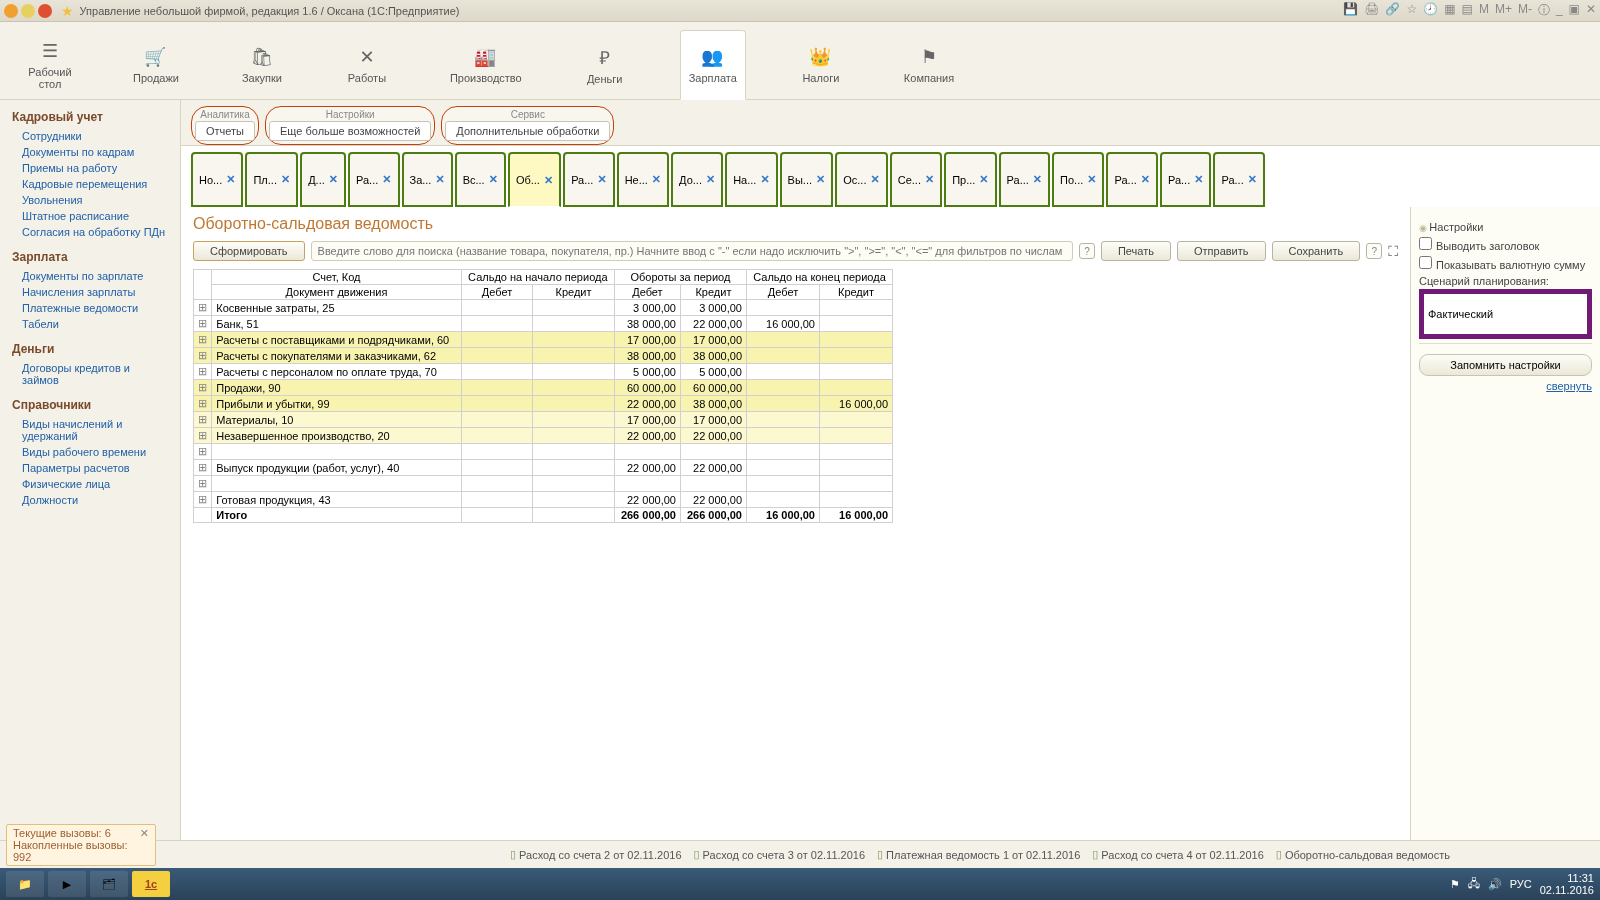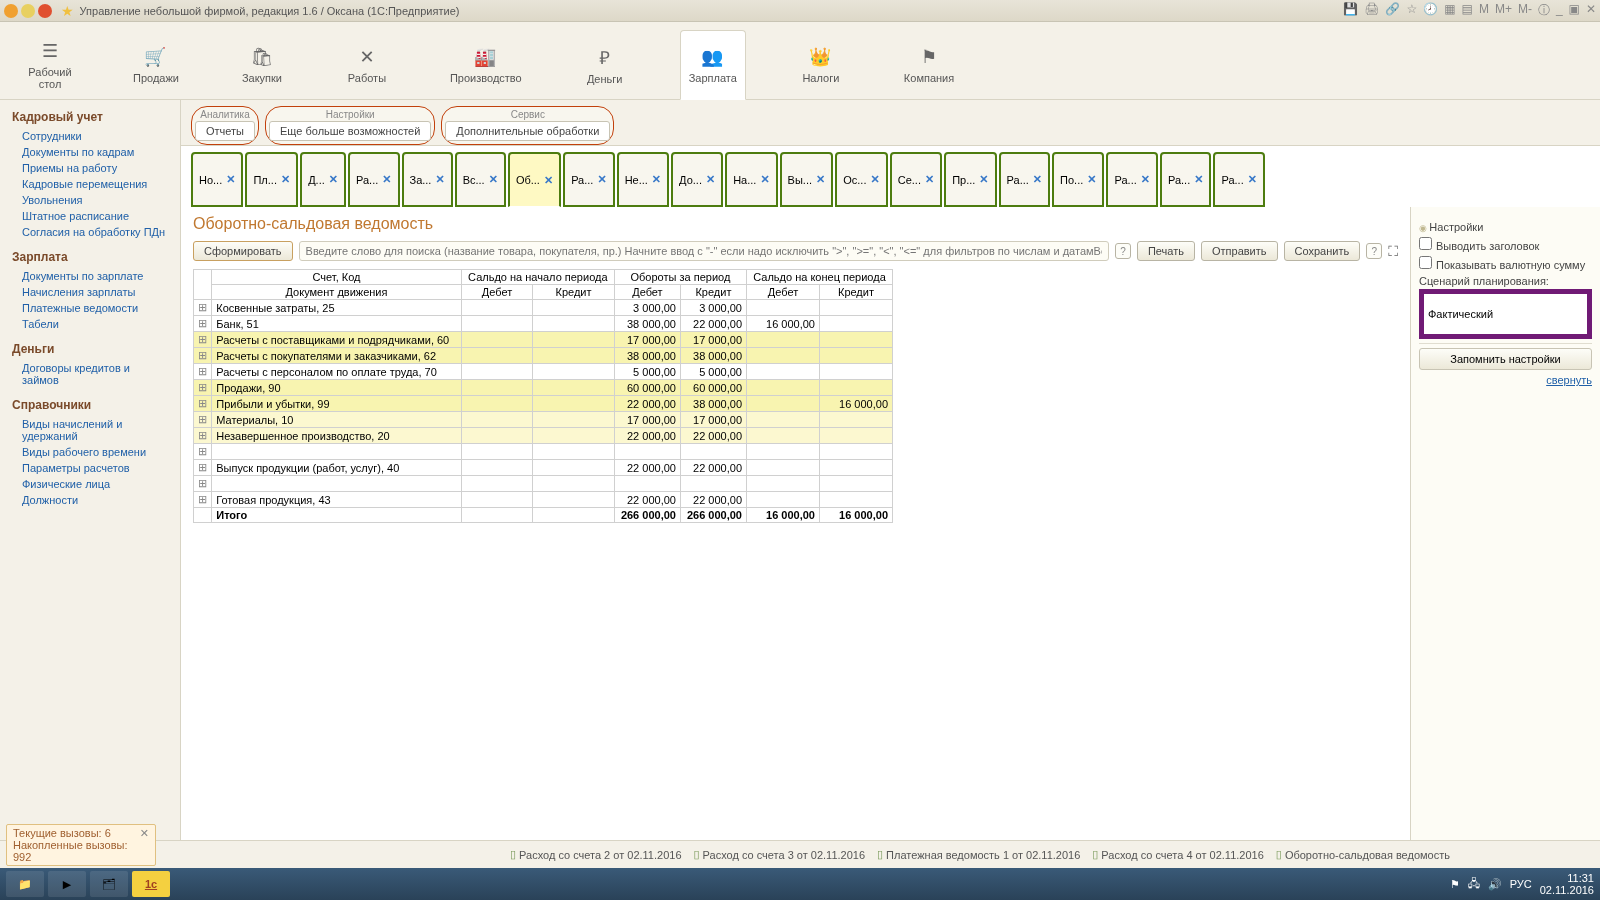--- a/index.html
+++ b/index.html
@@ -27,21 +27,21 @@
 .subgrp-title{font-size:10px;color:#888;text-align:center;padding:0 6px;}
 .subgrp-btn{background:#fff;border:1px solid #c8c4b4;border-radius:3px;padding:3px 10px;cursor:pointer;color:#444;display:inline-block;margin:1px;}
 .doctabs{display:flex;padding:6px 10px 0;gap:2px;flex-wrap:wrap;background:#fff;}
 .doctab{border:2px solid #4d7c0f;border-radius:4px 4px 0 0;padding:19px 6px;display:flex;align-items:center;gap:4px;cursor:pointer;background:#f8f6ee;font-size:10px;white-space:nowrap;}
 .doctab.active{background:#fef9c3;border-bottom:1px solid #fff;}
 .doctab-close{color:#3878c8;font-weight:bold;cursor:pointer;}
 .doc-body{flex:1;display:flex;overflow:hidden;}
 .doc-main{flex:1;padding:8px 12px;overflow:auto;}
 .doc-title{color:#c07830;font-size:16px;margin-bottom:8px;}
 .toolbar{display:flex;align-items:center;gap:6px;margin-bottom:8px;}
-.btn{border:1px solid #b8b4a4;background:linear-gradient(#fdfdf8,#ece8d8);border-radius:3px;padding:3px 10px;cursor:pointer;color:#444;}
+.btn{border:1px solid #b8b4a4;background:linear-gradient(#fdfdf8,#ece8d8);border-radius:3px;padding:3px 16px;cursor:pointer;color:#444;}
 .btn.primary{border-color:#c8a060;}
 .search{flex:1;border:1px solid #d0ccbc;border-radius:3px;padding:3px 6px;color:#aaa;background:#fdfcf5;}
 .period{color:#444;font-size:13px;margin-bottom:4px;}
 .period-val{color:#2060a8;text-decoration:underline;cursor:pointer;}
 .chip{border:1px solid #c8c4b4;border-radius:3px;padding:1px 4px;font-size:10px;background:#fff;cursor:pointer;}
 .chip-x{color:#888;margin-left:2px;}
 table.rep{border-collapse:collapse;width:100%;max-width:700px;}
 table.rep th,table.rep td{border:1px solid #d0d0d0;padding:1px 4px;font-size:11px;}
 table.rep th{font-weight:normal;text-align:center;background:#fff;}
 .num{text-align:right;}
@@ -53,21 +53,21 @@
 .rp-sec{border-bottom:1px solid #e0ddd0;padding:4px 0;margin-bottom:4px;}
 .rp-head{color:#444;cursor:pointer;padding:2px 0;}
 .rp-head::before{content:"◉ ";color:#c0b890;font-size:9px;}
 .rp-item{padding:2px 0;color:#444;}
 .rp-chk{margin-right:4px;}
 .rp-input{width:100%;border:5px solid #701a75;padding:14px 4px;background:#fff;}
 .rp-add{color:#888;text-align:center;padding:6px;cursor:pointer;}
 .rp-add-icon{float:right;color:#888;}
 .rp-fchip{display:inline-block;border:1px solid #c8c4b4;padding:1px 4px;background:#f0ecd8;font-size:10px;}
 .rp-fchip.y{background:#f4e8a0;}
-.rp-savebtn{width:100%;border:1px solid #c8c4b4;background:linear-gradient(#fdfdf8,#ece8d8);padding:4px;border-radius:3px;cursor:pointer;margin-top:0;}
+.rp-savebtn{width:100%;border:1px solid #c8c4b4;background:linear-gradient(#fdfdf8,#ece8d8);padding:4px;border-radius:9px;cursor:pointer;margin-top:6px;}
 .rp-link{text-align:right;color:#2060a8;text-decoration:underline;cursor:pointer;margin-top:4px;}
 .statusbar{position:absolute;bottom:32px;left:0;right:0;height:28px;background:#f4f1e8;border-top:1px solid #d8d4c4;display:flex;align-items:center;padding:0 8px;gap:12px;font-size:10px;color:#555;}
 .sb-item{cursor:pointer;display:flex;align-items:center;gap:3px;}
 .sb-icon{color:#7a9a5a;}
 .sb-calls{position:absolute;left:6px;bottom:34px;background:#fff4e0;border:1px solid #e0c080;padding:2px 6px;font-size:10px;color:#a06030;border-radius:2px;z-index:5;}
 .sb-calls .cx{float:right;color:#888;cursor:pointer;margin-left:8px;}
 .taskbar{position:absolute;bottom:0;left:0;right:0;height:32px;background:linear-gradient(#3a5a78,#2a4258);display:flex;align-items:center;padding:0 6px;gap:4px;}
 .task-btn{width:38px;height:26px;background:rgba(255,255,255,0.1);border-radius:2px;display:flex;align-items:center;justify-content:center;cursor:pointer;}
 .task-right{margin-left:auto;display:flex;align-items:center;gap:8px;color:#fff;font-size:10px;}
 .task-clock{text-align:right;line-height:1.1;}

